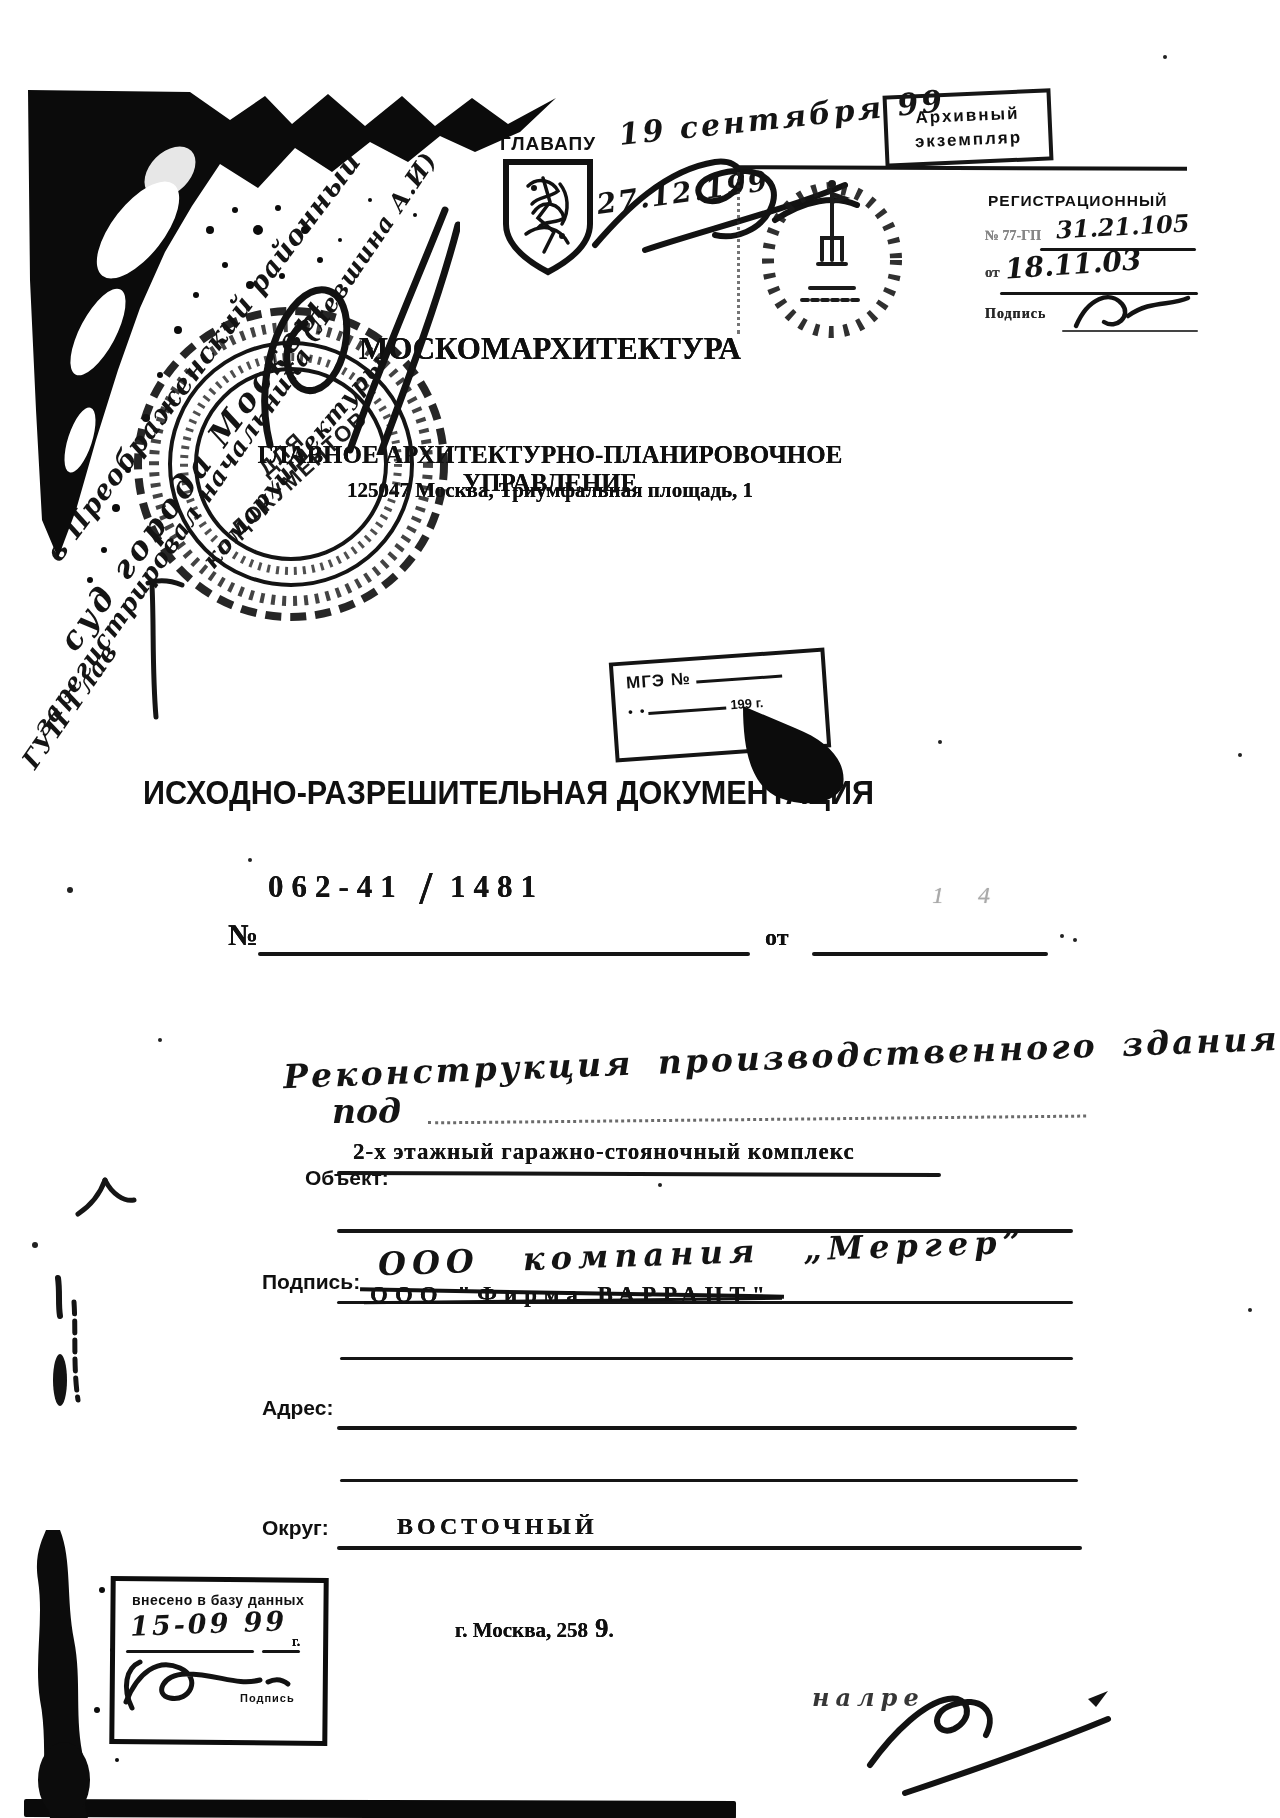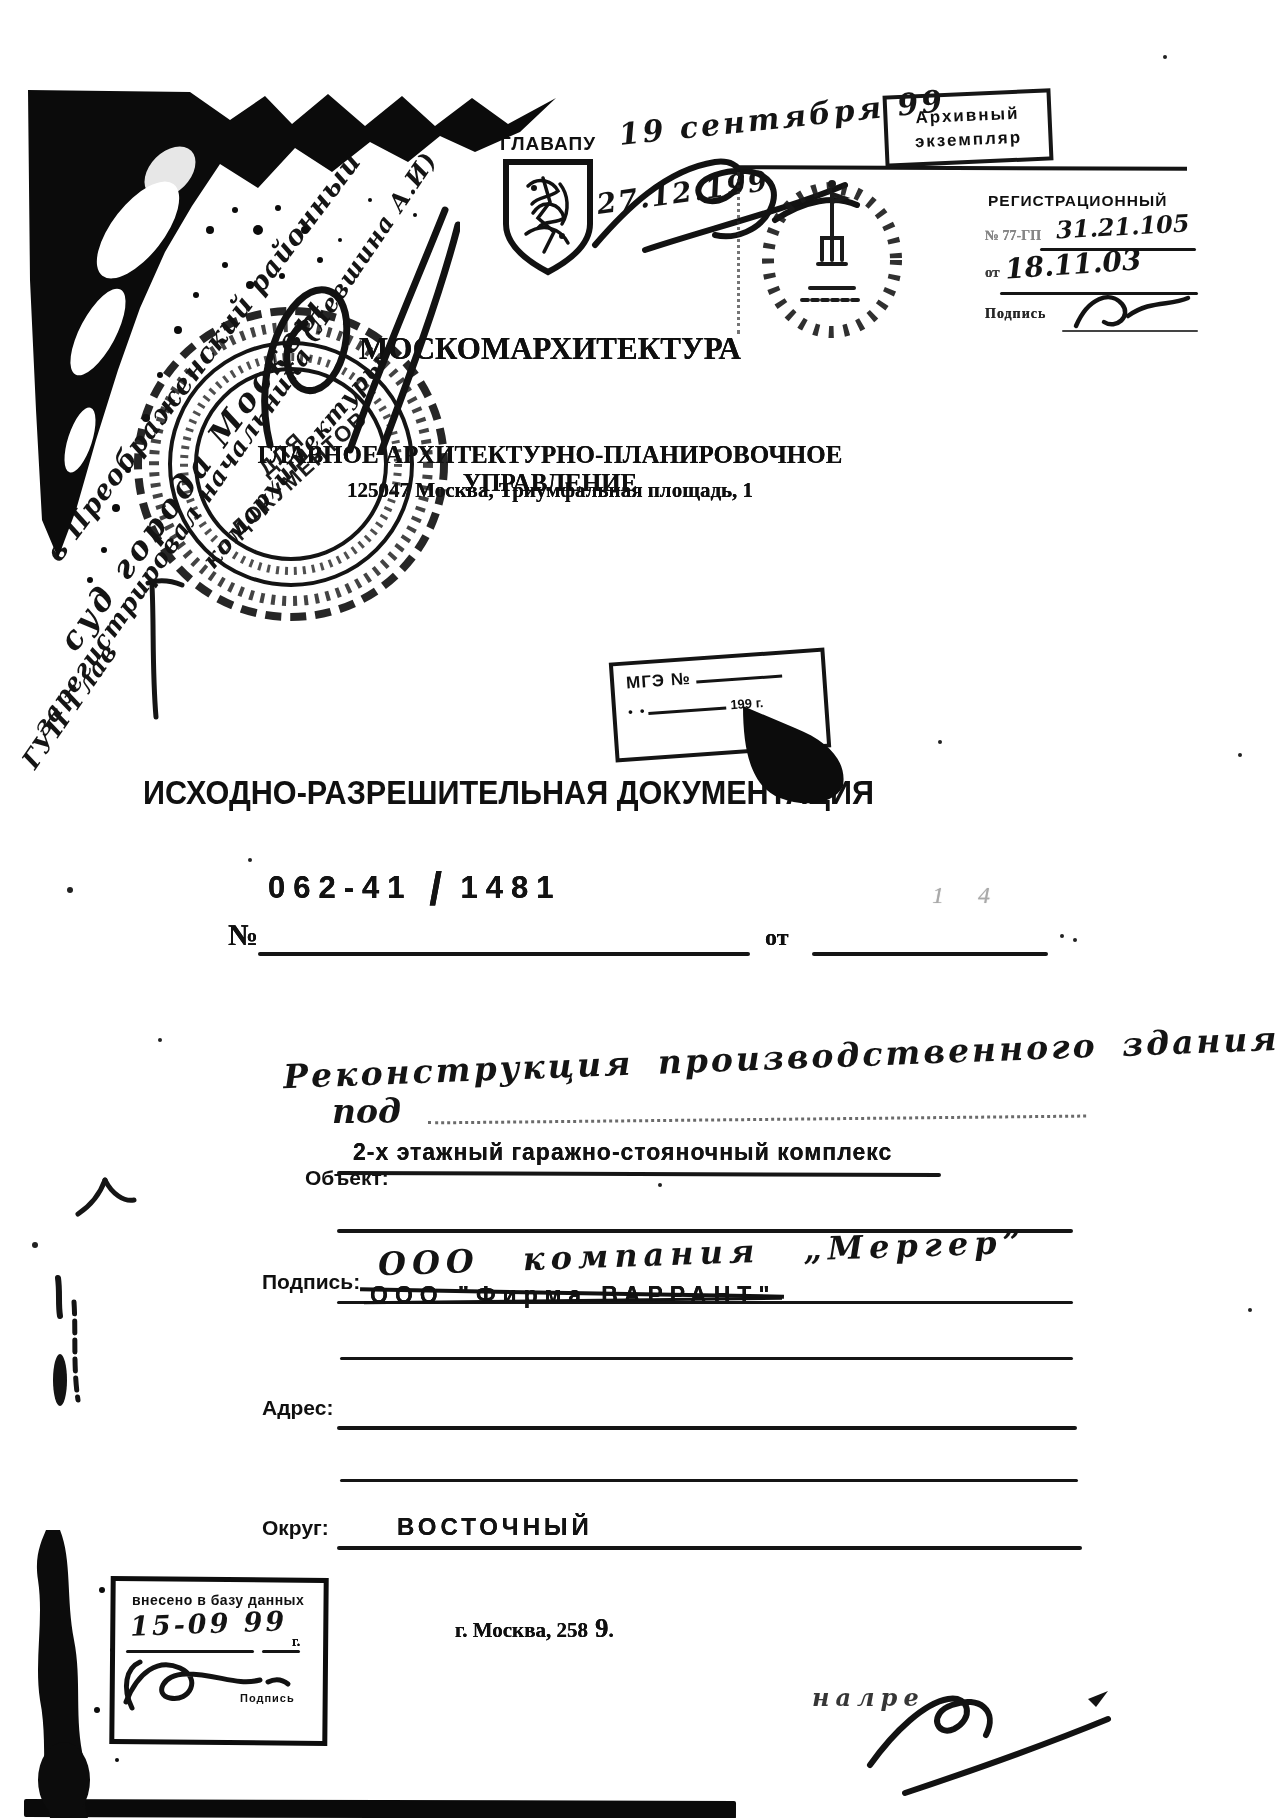--- a/index.html
+++ b/index.html
@@ -1,21 +1,21 @@
 <!DOCTYPE html>
 <html><head>
 <meta charset="utf-8">
 <style>
   html,body{margin:0;padding:0;background:#e8e8e8;}
   #page{position:relative;width:1280px;height:1818px;background:#ffffff;overflow:hidden;
         font-family:"Liberation Serif",serif;color:#121212;}
   .abs{position:absolute;}
   .serifb{font-family:"Liberation Serif",serif;font-weight:700;color:#0f0f0f;text-shadow:0 0 .4px #000;}
   .sansb{font-family:"Liberation Sans",sans-serif;font-weight:700;color:#101010;}
-  .typed{font-family:Liberation Sans, sans-serif;font-weight:700;color:#131313;text-shadow:0 0 .5px #000;}
+  .typed{font-family:Liberation Serif, serif;font-weight:700;color:#131313;text-shadow:0 0 .5px #000;}
   .hand{font-family:"DejaVu Serif",serif;font-style:italic;font-weight:700;color:#141414;white-space:nowrap;}
   .rule{position:absolute;background:#151515;height:3px;border-radius:2px;}
   svg{display:block;}
   
   .diag{position:absolute;transform-origin:left bottom;letter-spacing:1px;z-index:2;}
   
   #archive-stamp{left:884px;top:92px;width:152px;padding:8px 4px;border:4px solid #161616;
      text-align:center;transform:rotate(-2.5deg);z-index:4;}
   #archive-stamp div{font-size:17px;letter-spacing:2px;line-height:24px;}
   #reg-topline{left:737px;top:166px;width:450px;height:4px;background:#141414;transform:rotate(.2deg);}

